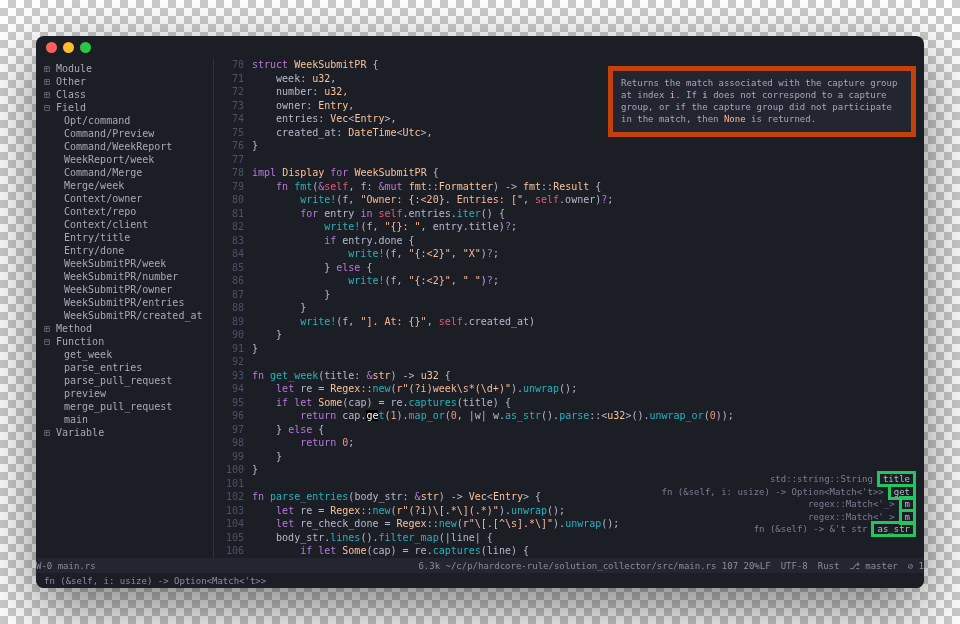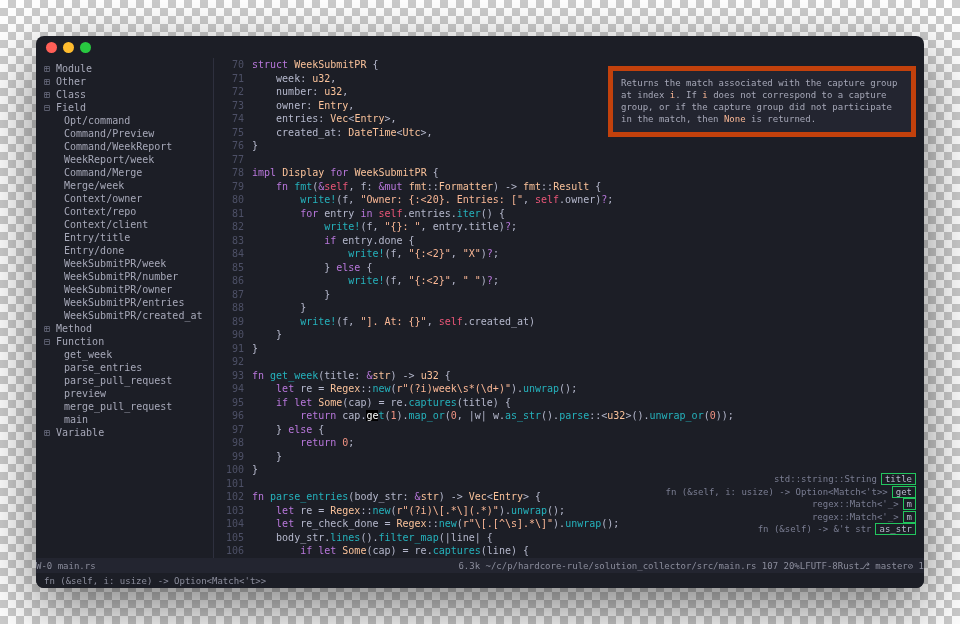--- a/index.html
+++ b/index.html
@@ -15,25 +15,25 @@
 .tree-item.child{padding-left:28px}
 .tree-icon{width:10px;display:inline-block;text-align:center;margin-right:4px;color:#6c6f82}
 .tree-label{color:#a6a8b8}
 .editor{flex:1;display:flex;overflow:hidden;position:relative}
 .gutter{width:38px;text-align:right;padding-right:8px;color:#4d5066;user-select:none;line-height:1.35}
 .code{flex:1;line-height:1.35;white-space:pre;overflow:hidden;color:#b5b8cc}
 .k{color:#b877db}.ty{color:#fac29a}.fn{color:#25b2bc}.s{color:#fab795}.n{color:#f09383}.mc{color:#25b2bc}.op{color:#b877db}.self{color:#e95678}
 .tooltip{position:absolute;top:8px;right:8px;width:308px;background:#232530;border:5px solid #c2410c;padding:6px 8px;color:#a6a8b8;font-size:9px;line-height:1.35}
 .tooltip code{color:#fab795}
 .hints{position:absolute;bottom:22px;right:8px;text-align:right;font-size:9px;line-height:1.4;color:#7a7d92}
-.hints .box{border:1px solid #22c55e;padding:0 3px;margin-left:4px;color:#b5b8cc}
+.hints .box{border:3px solid #22c55e;padding:0 3px;margin-left:4px;color:#b5b8cc}
 .modeline{height:15px;background:#232530;color:#8b8d9c;display:flex;align-items:center;padding:0 0;font-size:9px;flex-shrink:0}
 .modeline .left{flex:0 0 auto}
 .modeline .center{flex:1;text-align:right;padding-left:10px}
-.modeline .right{flex:0 0 auto;display:flex;gap:0;align-items:flex-end}
+.modeline .right{flex:0 0 auto;display:flex;gap:10px;align-items:flex-end}
 .minibuf{height:15px;background:#1c1e26;color:#8b8d9c;display:flex;align-items:center;padding:0 8px;font-size:9px;flex-shrink:0}
 .hlbg{background:#000000;color:#fff}
 </style>
 </head>
 <body>
 <div class="checker"></div>
 
 <div class="window">
   <div class="titlebar">
     <div class="traffic tr-r"></div>

